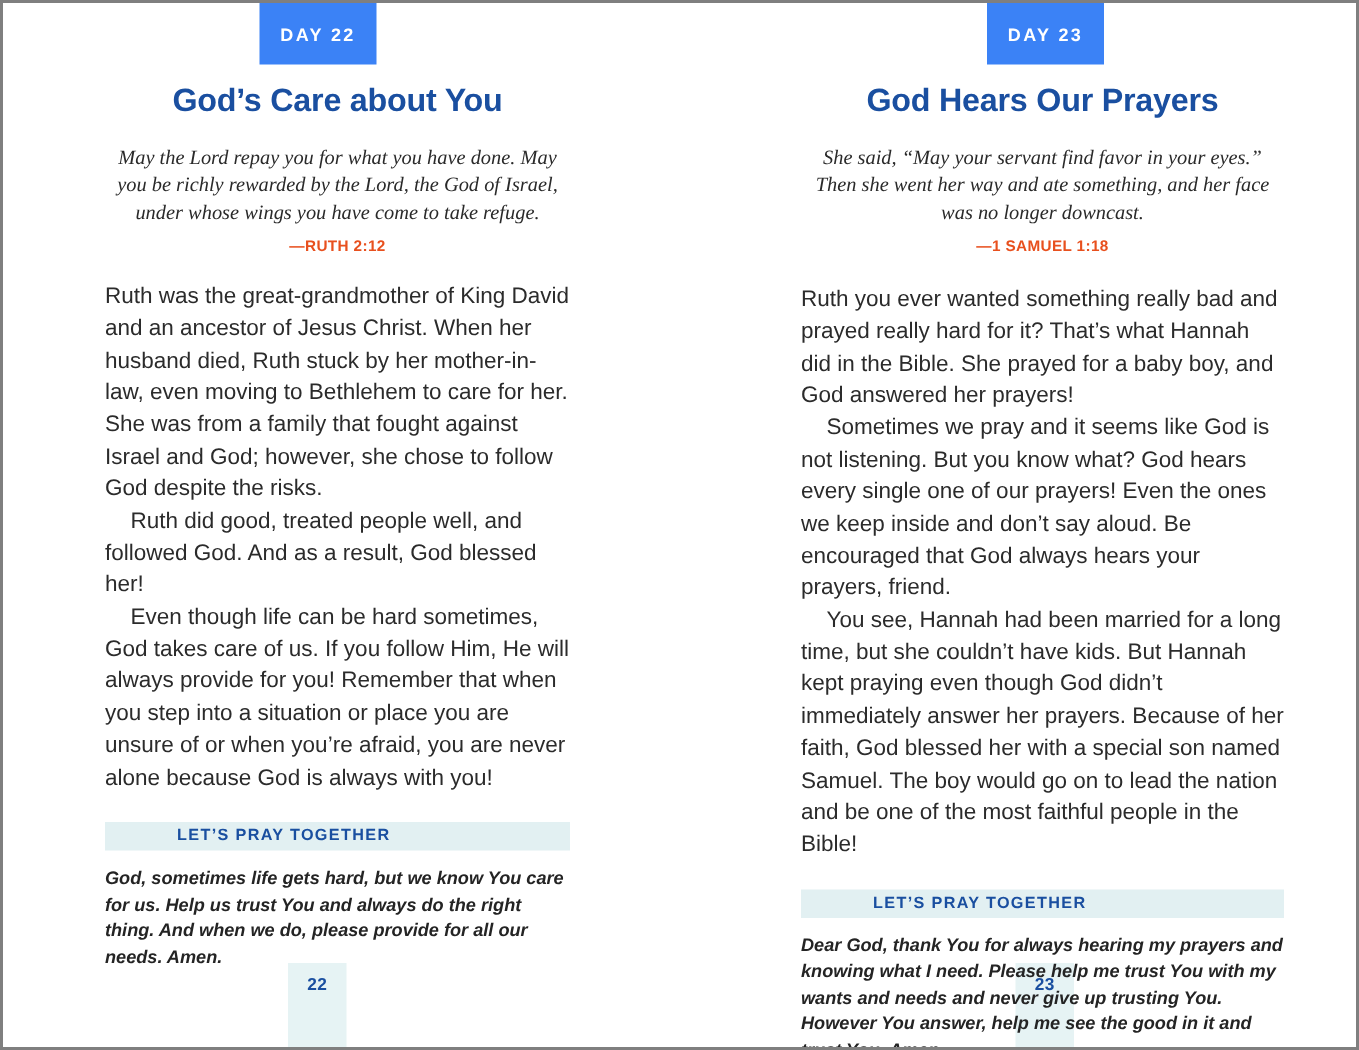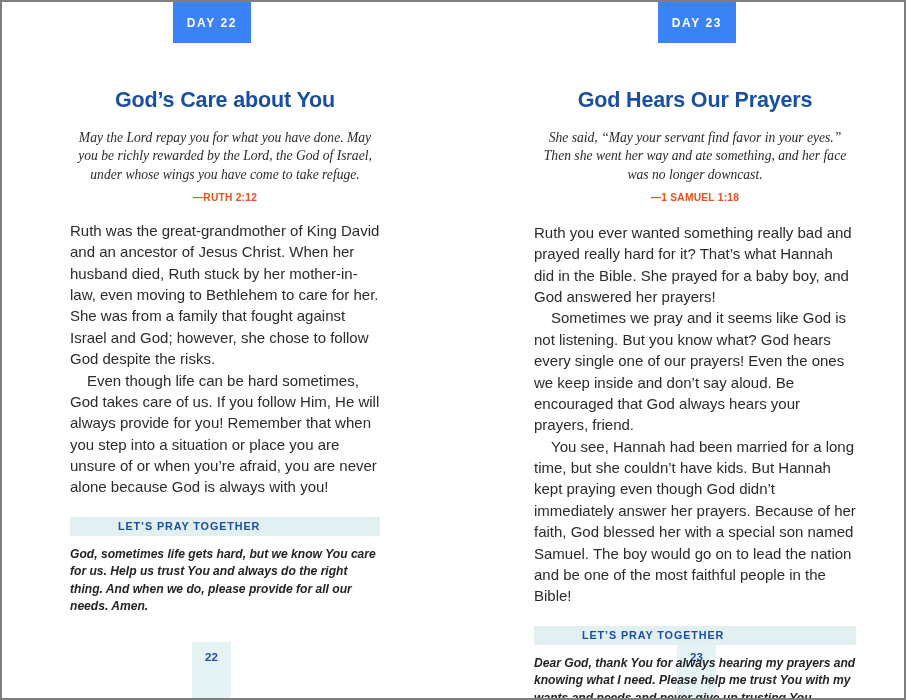--- a/index.html
+++ b/index.html
@@ -71,21 +71,20 @@
     align-items: center;
     justify-content: center;
   }
   .page-left  .day-badge { left: 171px; }
   .page-right .day-badge { left: 203px; }
 
   
   .content {
     position: absolute;
     top: 0;
-    margin-top: 33px;
   }
   .page-left  .content { left: 68px;  width: 310px; }
   .page-right .content { left: 532px; width: 322px; }
   .page-right .content { left: 79px; width: 322px; }
 
   .title {
     margin: 53px 0 0 0;
     text-align: center;
     font-size: 21.5px;
     font-weight: bold;
@@ -173,20 +172,21 @@
     <div class="content">
 
       <h1 class="title">God’s Care about You</h1>
 
       <div class="verse">May the Lord repay you for what you have done. May you be richly rewarded by the Lord, the God of Israel, under whose wings you have come to take refuge.</div>
 
       <div class="citation">—RUTH 2:12</div>
 
       <div class="body-copy">
         <p>Ruth was the great-grandmother of King David and an ancestor of Jesus Christ. When her husband died, Ruth stuck by her mother-in-law, even moving to Bethlehem to care for her. She was from a family that fought against Israel and God; however, she chose to follow God despite the risks.</p>
+        <p>Ruth did good, treated people well, and followed God. And as a result, God blessed her!</p>
         <p>Even though life can be hard sometimes, God takes care of us. If you follow Him, He will always provide for you! Remember that when you step into a situation or place you are unsure of or when you’re afraid, you are never alone because God is always with you!</p>
       </div>
 
       <div class="pray-band">
         <span class="pray-band-label">LET’S PRAY TOGETHER</span>
       </div>
 
       <div class="prayer">God, sometimes life gets hard, but we know You care for us. Help us trust You and always do the right thing. And when we do, please provide for all our needs. Amen.</div>
     </div>
   </div>

